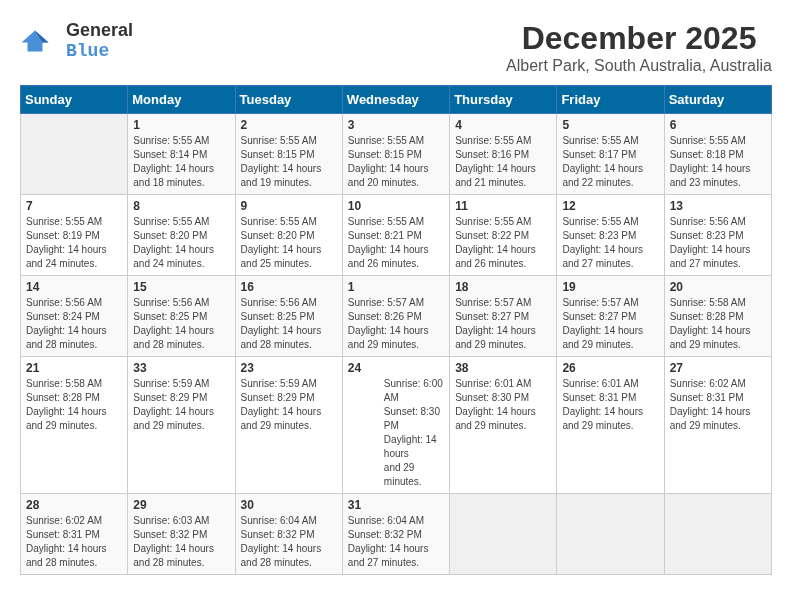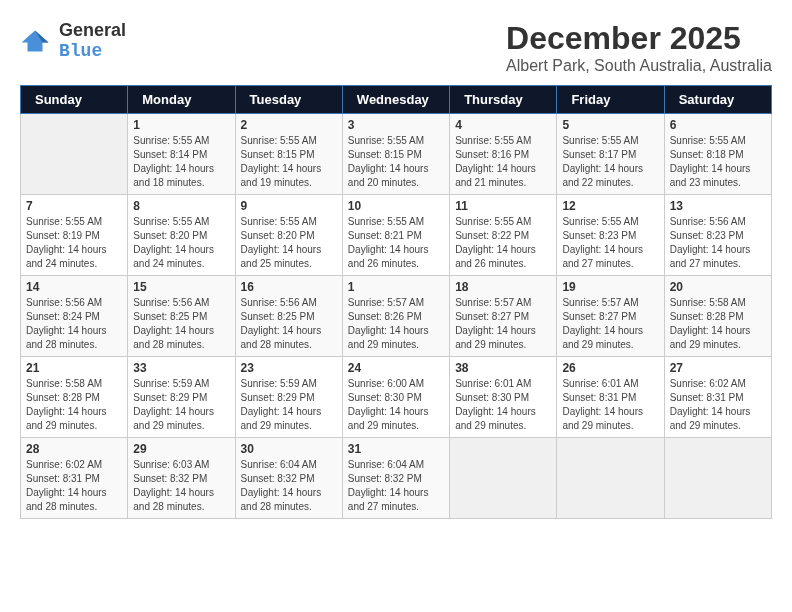--- a/index.html
+++ b/index.html
@@ -12,58 +12,58 @@
     }
     .header-area {
       display: flex;
       justify-content: space-between;
       align-items: flex-start;
       margin-bottom: 10px;
     }
     .logo {
       display: flex;
       align-items: center;
-      gap: 9px;
+      gap: 16px;
     }
     .logo-text-general {
       font-size: 18px;
       font-weight: bold;
       color: #333;
     }
     .logo-text-blue {
       font-size: 18px;
       font-weight: bold;
       color: #4a90d9;
       font-family: Liberation Mono, monospace;
     }
     .logo-icon {
       width: 30px;
       height: 24px;
     }
     .title-area {
-      text-align: left;
+      text-align: center;
     }
     .month-title {
       font-size: 32px;
       font-weight: bold;
       color: #333;
     }
     .location-title {
       font-size: 16px;
       color: #555;
     }
     table {
       width: 100%;
       border-collapse: collapse;
       font-size: 11px;
     }
     thead tr th {
-      background-color: #0f172a;
+      background-color: #0369a1;
       color: #fff;
-      padding: 6px 14px;
+      padding: 6px 4px;
       text-align: left;
       font-size: 13px;
       font-weight: bold;
       border: 1px solid #3a76b8;
     }
     tbody tr td {
       border: 1px solid #ccc;
       vertical-align: top;
       padding: 4px 5px;
       height: 80px;
@@ -286,21 +286,21 @@
         </td>
         <td>
           <div class="day-num">23</div>
           <div class="day-info" style="white-space: pre-line;">Sunrise: 5:59 AM
 Sunset: 8:29 PM
 Daylight: 14 hours
 and 29 minutes.</div>
         </td>
         <td>
           <div class="day-num">24</div>
-          <div class="day-info" style="white-space: pre-line;">Sunrise: 6:00 AM
+          <div class="day-info" style="white-space: pre-line; margin-left: 36px;">Sunrise: 6:00 AM
 Sunset: 8:30 PM
 Daylight: 14 hours
 and 29 minutes.</div>
         </td>
         <td>
           <div class="day-num">38</div>
           <div class="day-info" style="white-space: pre-line;">Sunrise: 6:01 AM
 Sunset: 8:30 PM
 Daylight: 14 hours
 and 29 minutes.</div>

